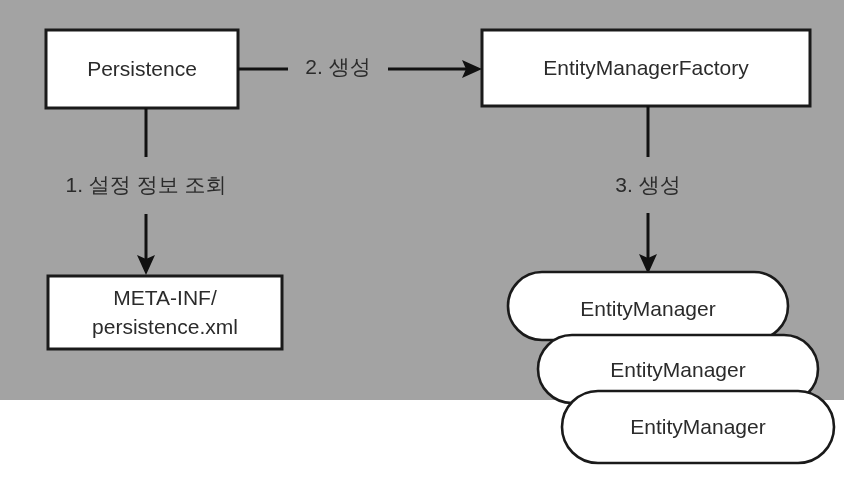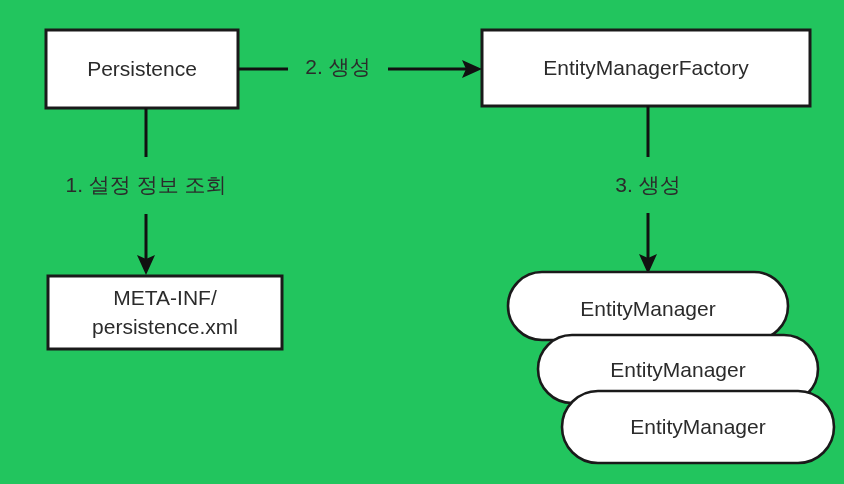--- a/index.html
+++ b/index.html
@@ -9,22 +9,22 @@
   }
   body {
     width: 844px;
     height: 484px;
     overflow: hidden;
     font-family: "Liberation Sans", sans-serif;
   }
   #diagram-root {
     position: relative;
     width: 844px;
-    height: 484px;
-    background: #22c55e;
+    height: 400px;
+    background: #a3a3a3;
   }
   svg#diagram {
     display: block;
     width: 844px;
     height: 484px;
   }
   .box-shape {
     fill: #ffffff;
     stroke: #1a1a1a;
     stroke-width: 3;

